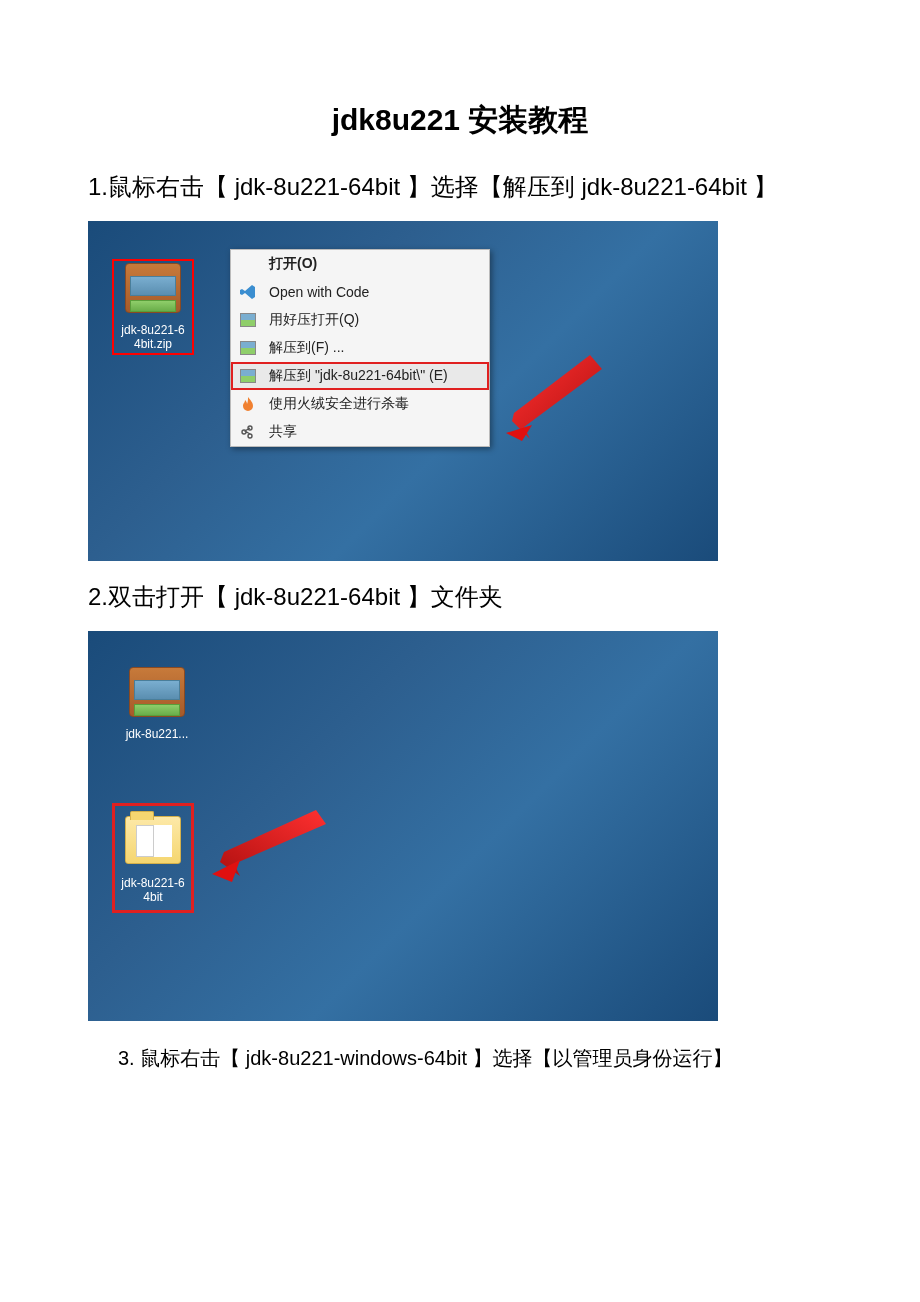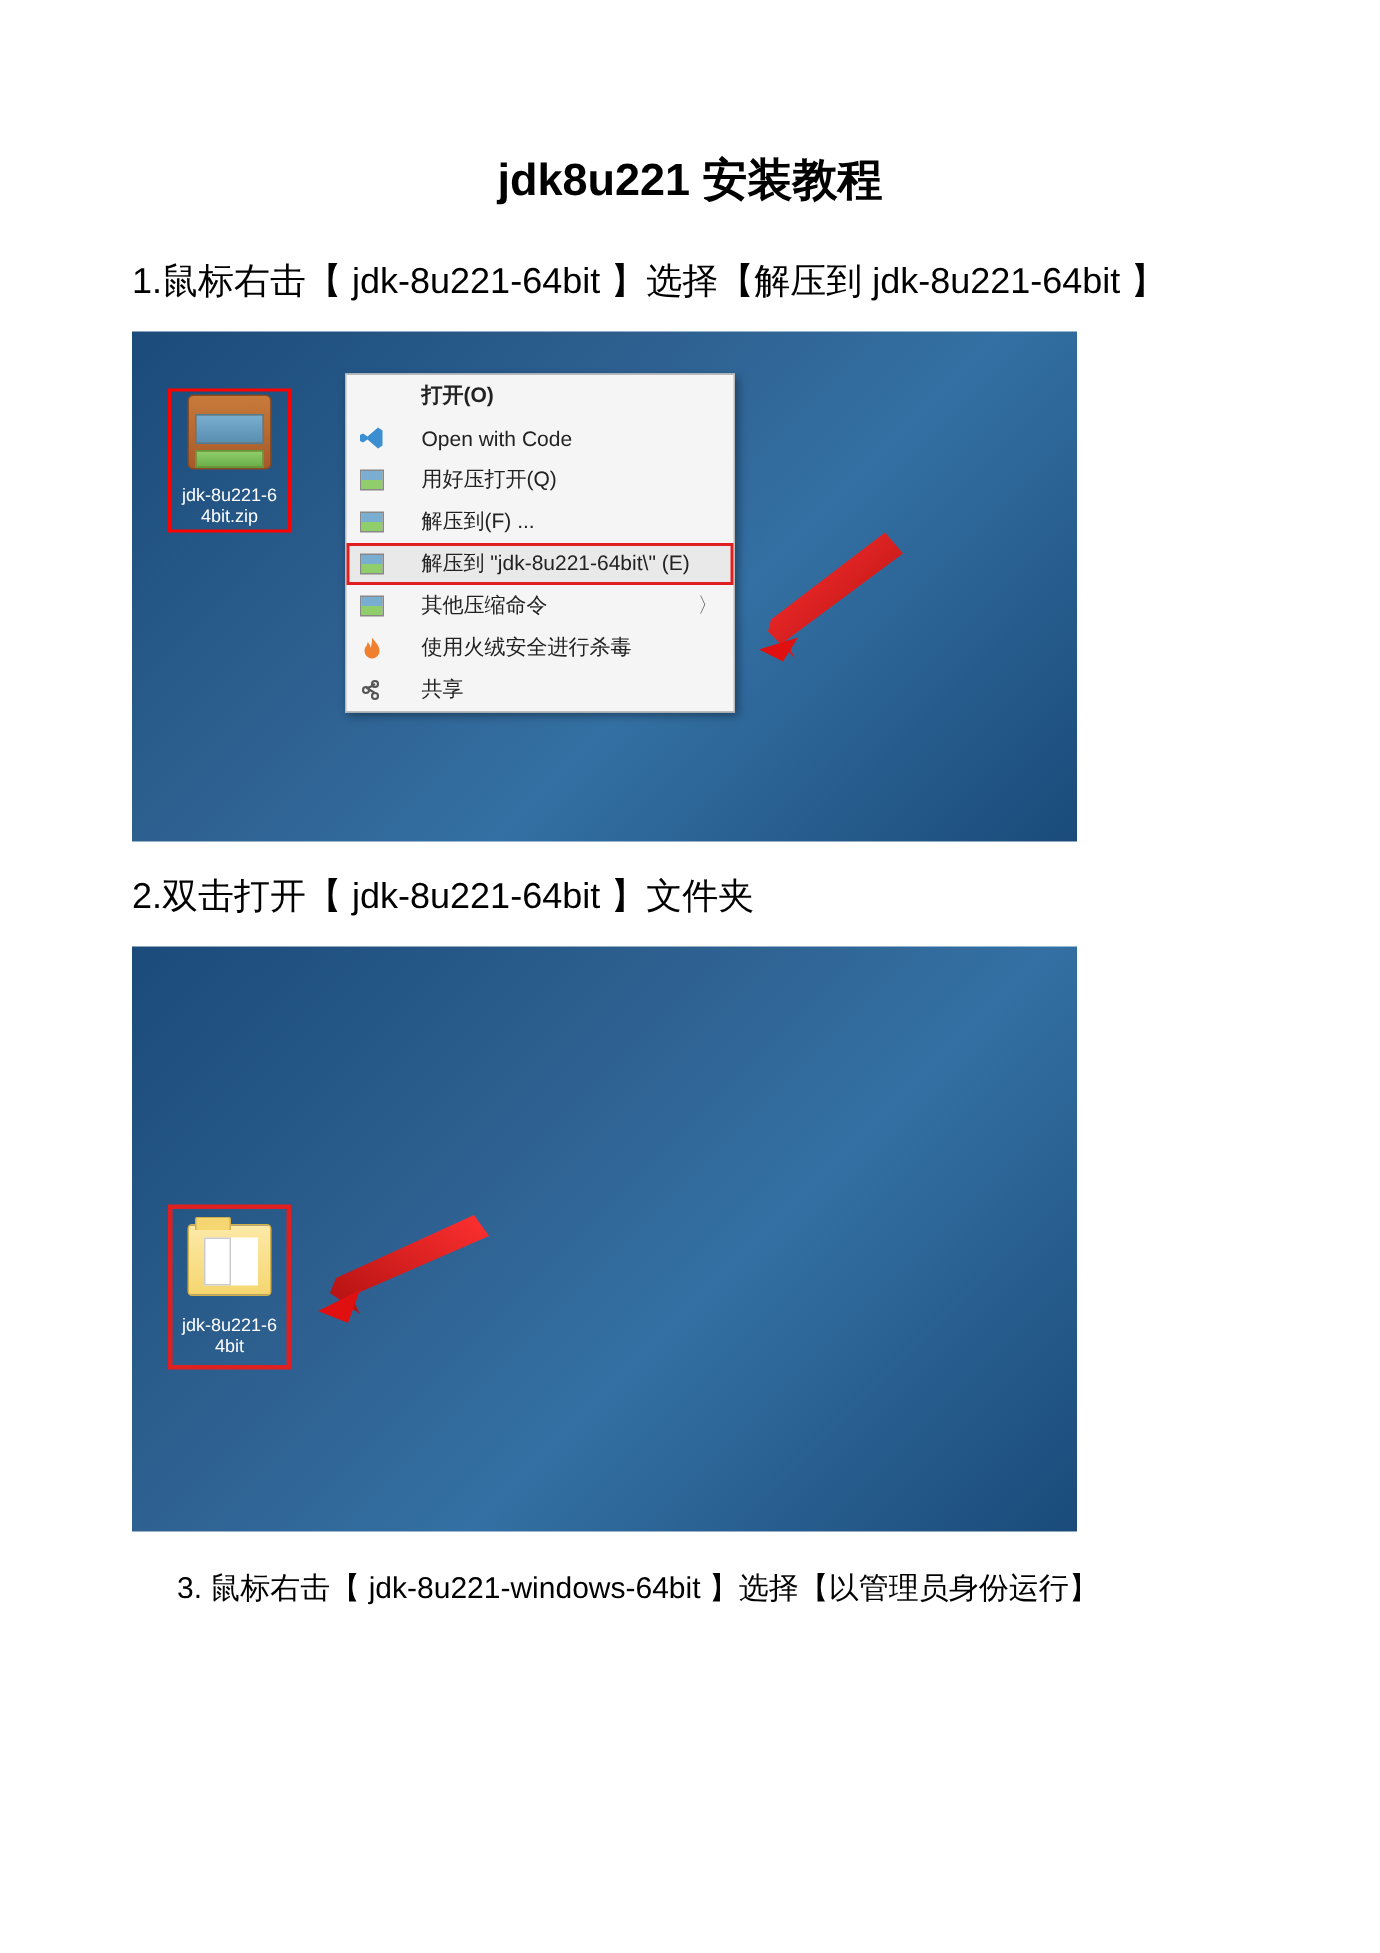--- a/index.html
+++ b/index.html
@@ -109,21 +109,21 @@
     border: 1px solid #bbb;
     box-shadow: 2px 2px 6px rgba(0,0,0,0.4);
     font-size: 14px;
     color: #222;
     min-width: 260px;
   }
   .ctx-item {
     display: flex;
     align-items: center;
     padding: 5px 10px 5px 8px;
-    gap: 24px;
+    gap: 12px;
   }
   .ctx-item.highlighted {
     outline: 2px solid #e02020;
     outline-offset: -2px;
     background: #e9e9e9;
   }
   .ctx-item .ico {
     width: 18px; height: 18px;
     display: inline-flex;
     align-items: center; justify-content: center;
@@ -191,27 +191,20 @@
       <span class="ico">
           <span class="haozip-ico"></span>
         </span>
       <span>解压到(F) ...</span>
     </div>
     <div class="ctx-item highlighted">
       <span class="ico">
           <span class="haozip-ico"></span>
         </span>
       <span>解压到 "jdk-8u221-64bit\" (E)</span>
-    </div>
-    <div class="ctx-item">
-      <span class="ico">
-          <span class="haozip-ico"></span>
-        </span>
-      <span>其他压缩命令</span>
-      <span class="arrow-sub">〉</span>
     </div>
     <div class="ctx-item">
       <span class="ico fire-ico">
         <svg width="16" height="16" viewBox="0 0 16 16">
             <path fill="#f08030" d="M8 1c2 3 5 5 5 9a5 5 0 01-10 0c0-3 2-3 2-6 1 1 2 2 2 4 1-2 1-5 1-7z"></path>
           </svg>
       </span>
       <span>使用火绒安全进行杀毒</span>
     </div>
     <div class="ctx-item">
@@ -234,20 +227,26 @@
     <polygon points="6,80 24,98 18,86 96,28 84,14 8,72" fill="url(#ga1)"></polygon>
     <polygon points="0,92 26,84 16,100" fill="#e01010"></polygon>
   </svg>
 
 </div>
 
 <p class="step" style="margin-top:20px;">2.双击打开【 jdk-8u221-64bit 】文件夹</p>
 
 <div class="shot shot2">
 
+  <div class="desktop-icon" style="left:28px; top:36px;">
+    <div class="icon-box">
+        <div class="zip-icon"></div>
+      </div>
+    <div>jdk-8u221...</div>
+  </div>
 
   <div class="desktop-icon highlight-red-thick" style="left:24px; top:172px;">
     <div class="icon-box" style="margin-top:4px;">
         <div class="folder-icon"></div>
       </div>
     <div>jdk-8u221-6</div>
     <div>4bit</div>
   </div>
 
   <svg style="position:absolute; left:122px; top:175px;" width="130" height="80">

